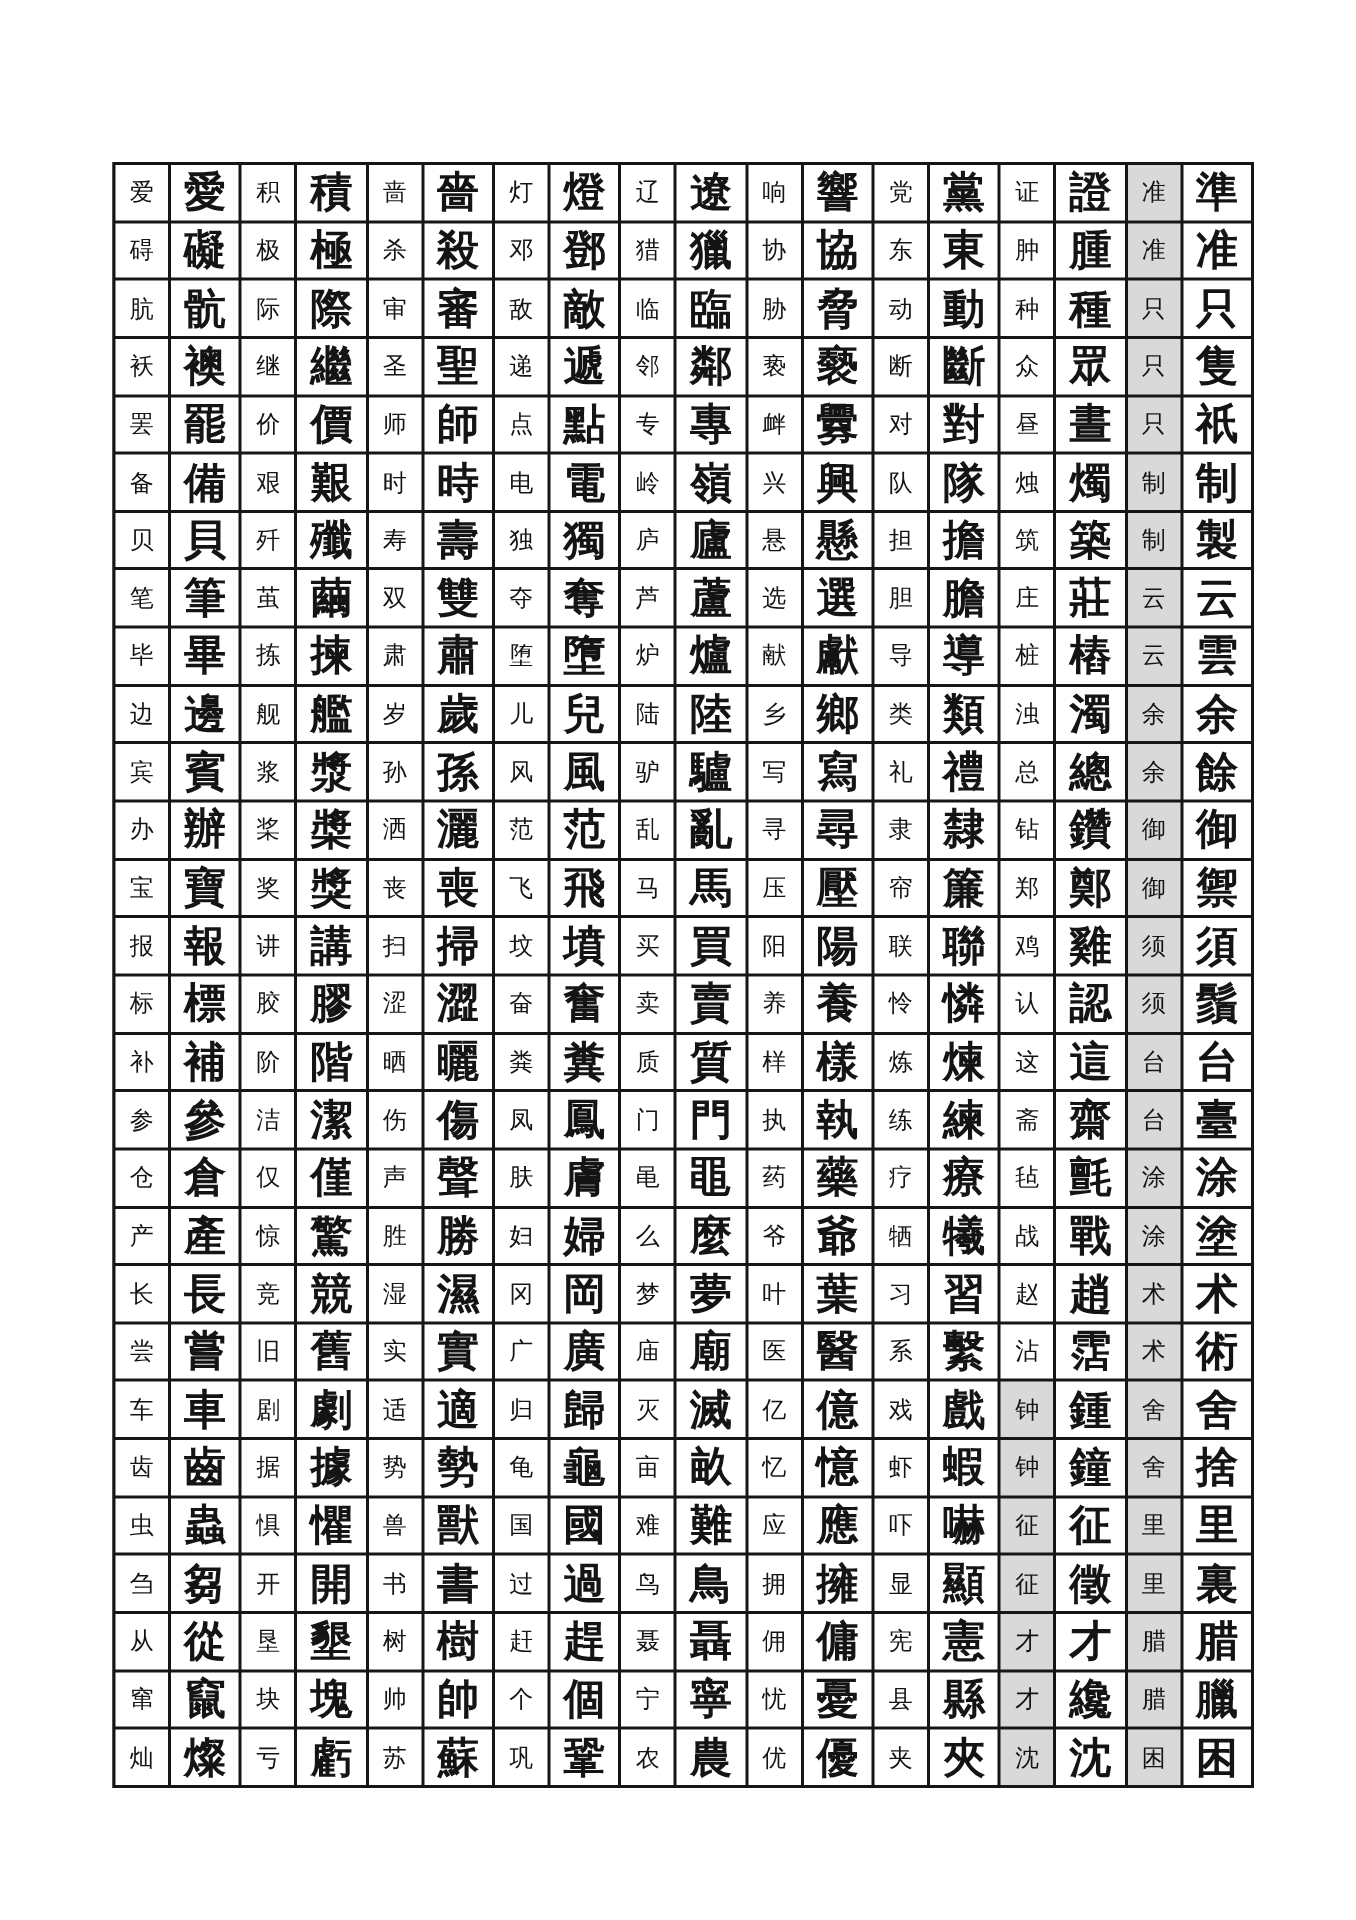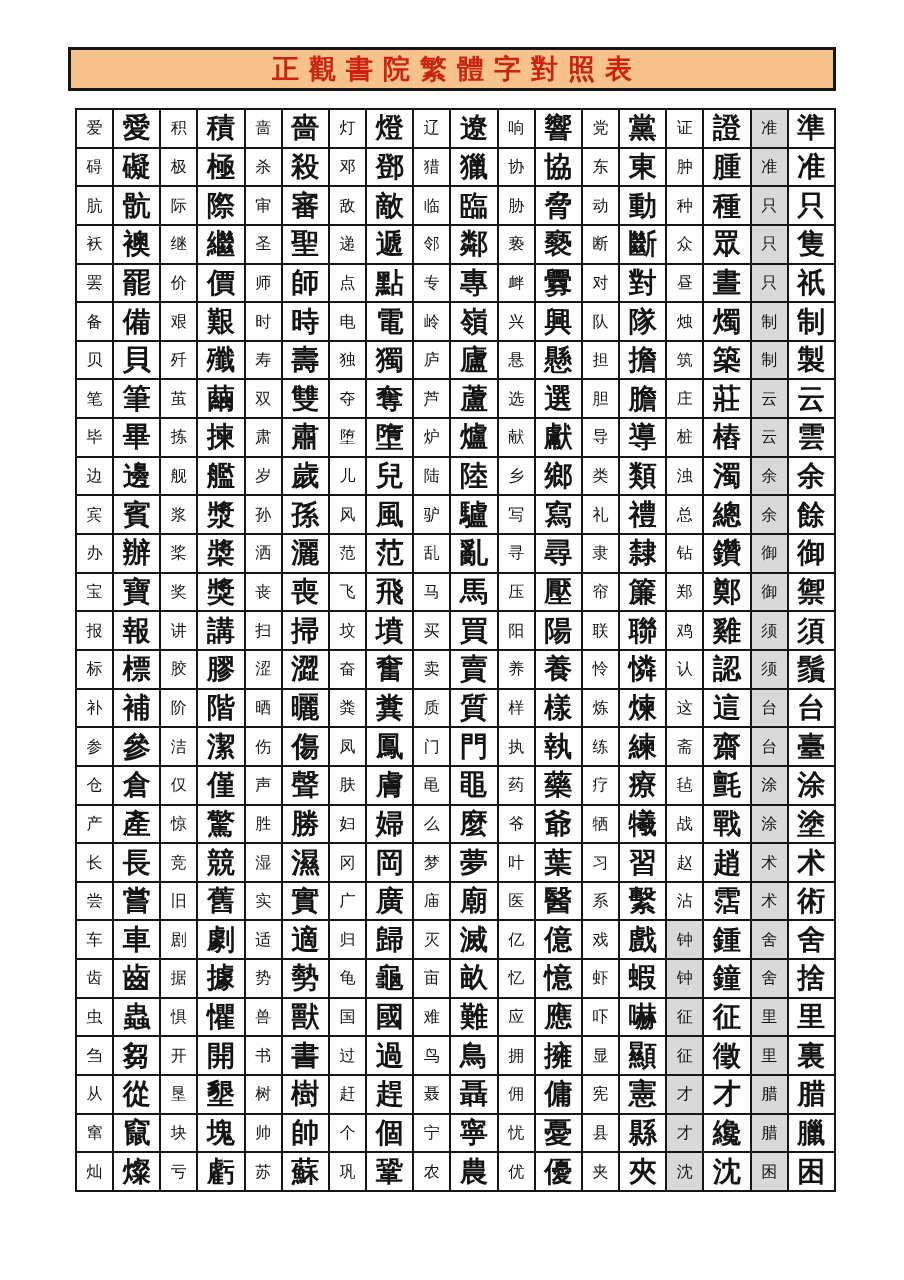--- a/index.html
+++ b/index.html
@@ -42,23 +42,20 @@
     overflow:hidden;line-height:1;
   }
   .cell.s{font-size:16px;}
   .cell.t{font-size:28px;font-weight:bold;}
   .cell.hl{background:var(--hl-bg,#d9d9d9);}
 </style>
 </head>
 <body>
 
 <div class="page">
-  <div class="title-bar">
-    <span class="title-text">正觀書院繁體字對照表</span>
-  </div>
   <div class="char-table">
       <div class="cell s">爱</div>
       <div class="cell t">愛</div>
       <div class="cell s">积</div>
       <div class="cell t">積</div>
       <div class="cell s">啬</div>
       <div class="cell t">嗇</div>
       <div class="cell s">灯</div>
       <div class="cell t">燈</div>
       <div class="cell s">辽</div>

